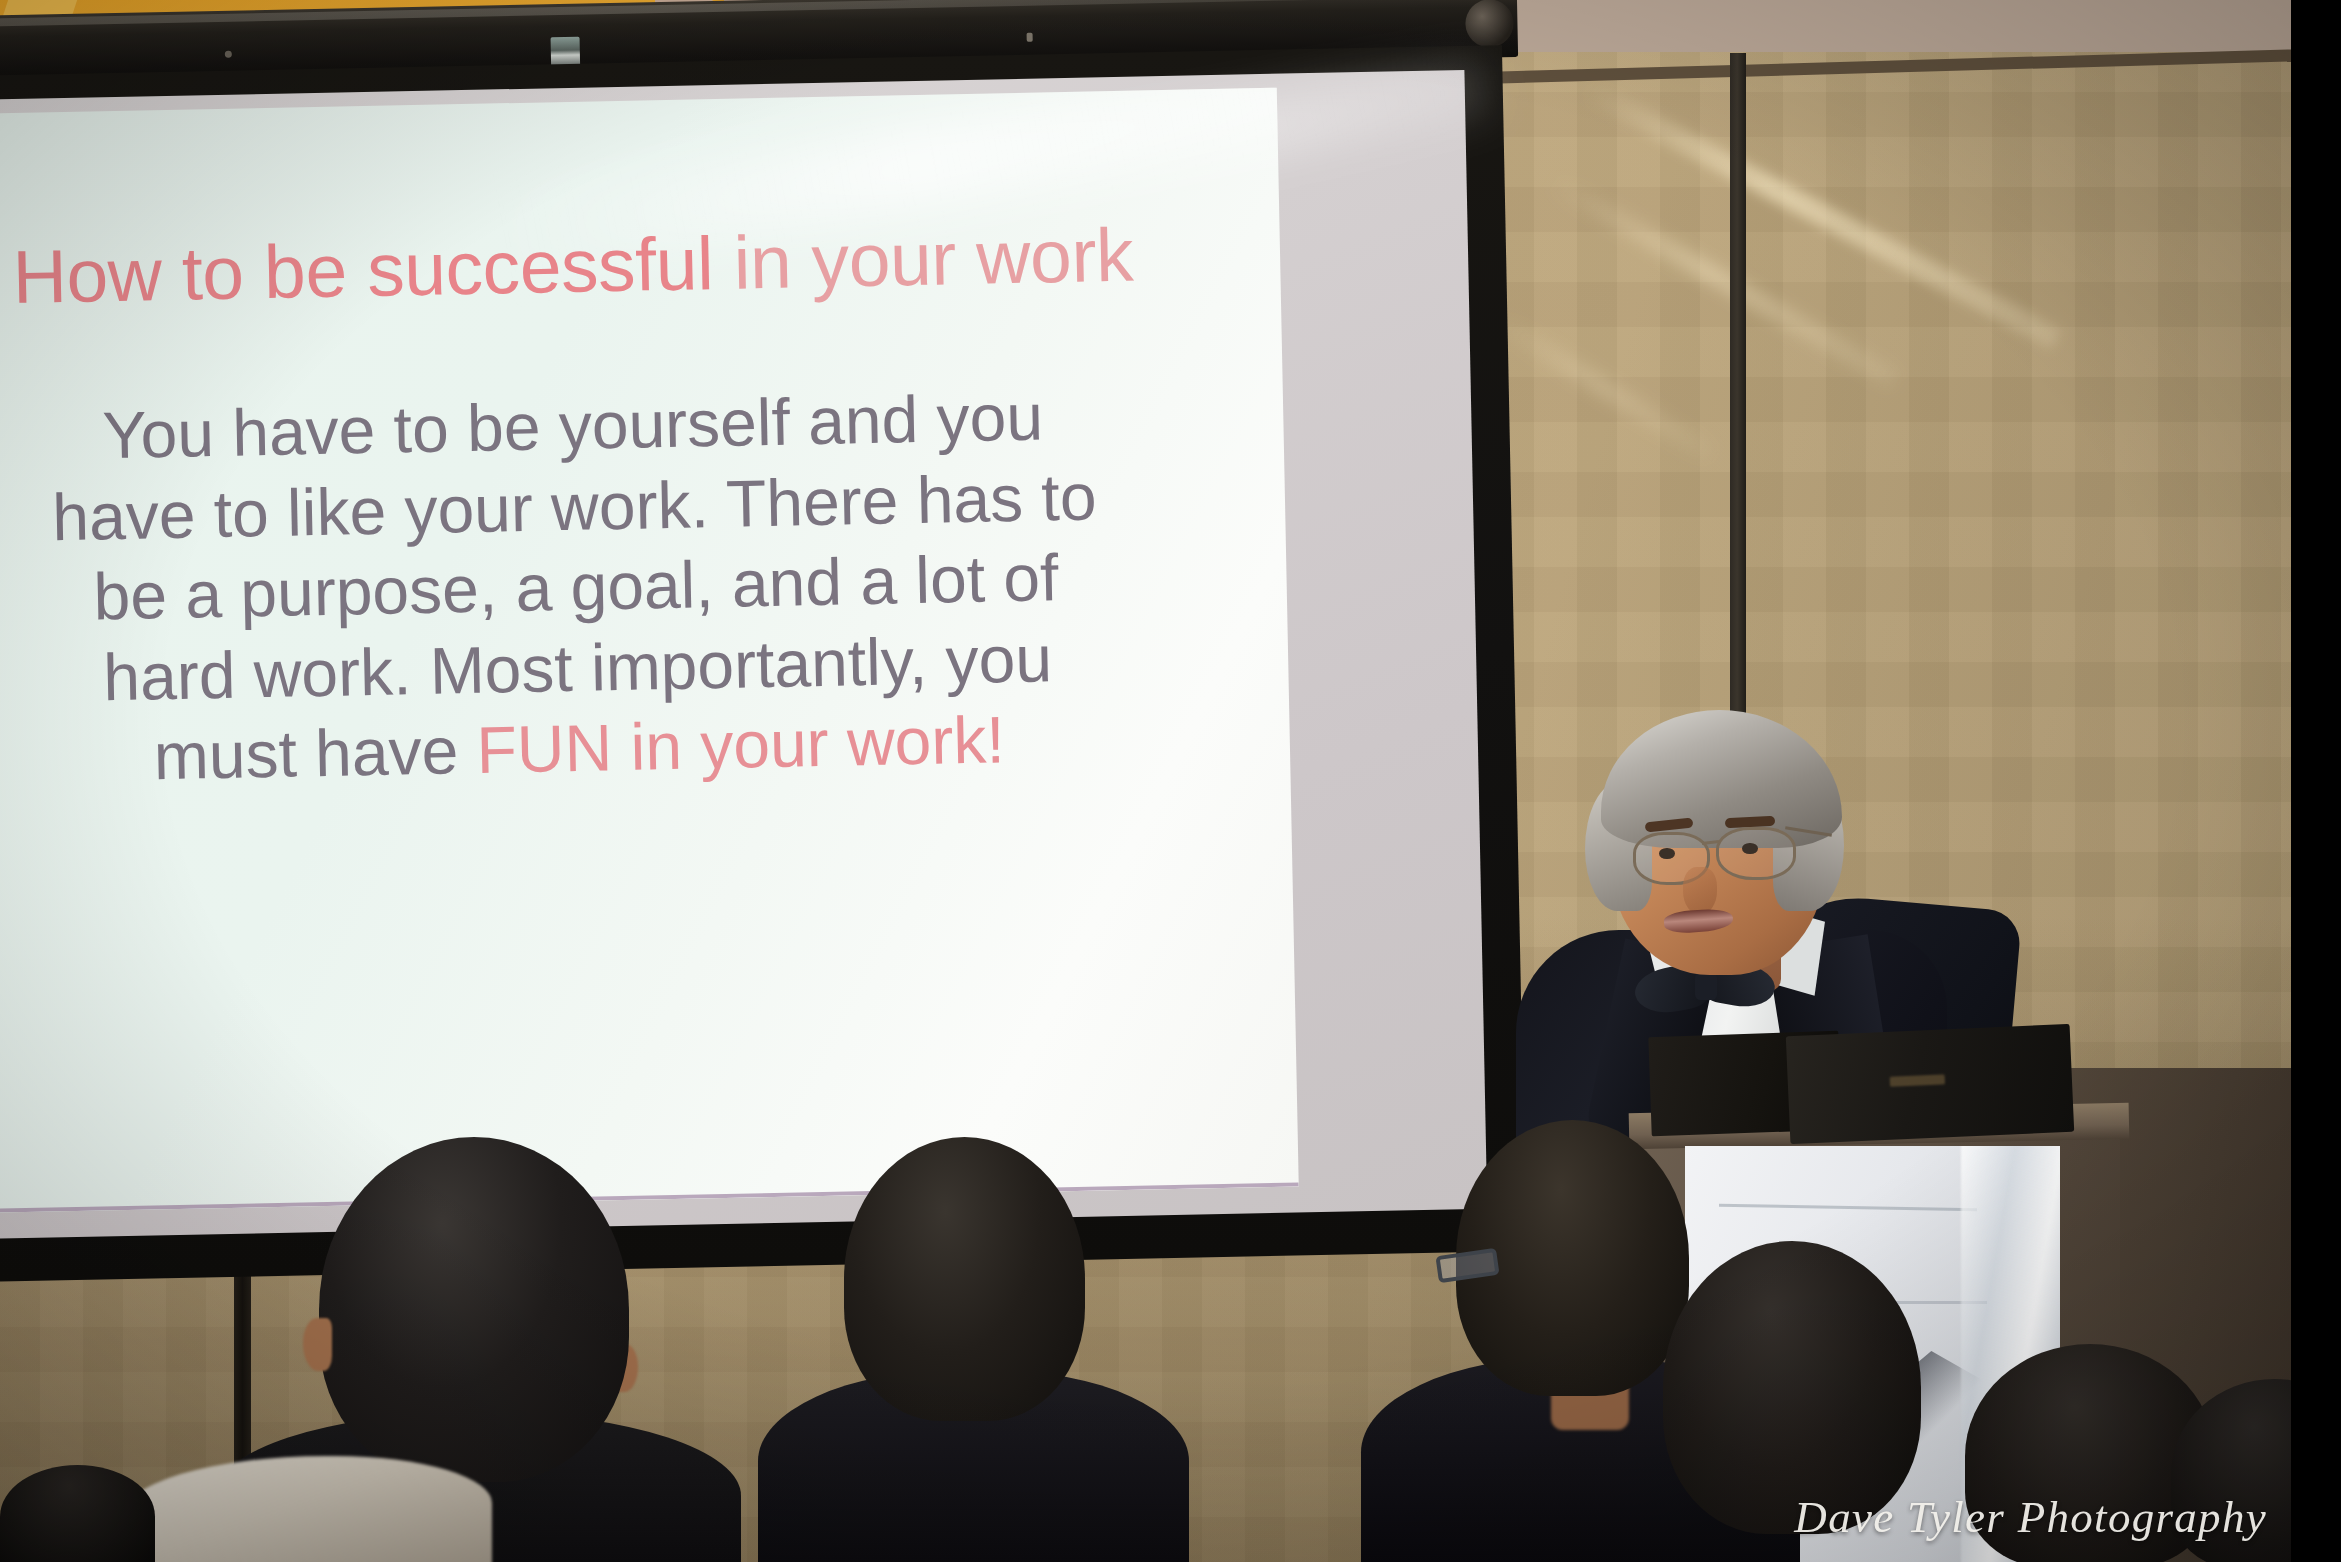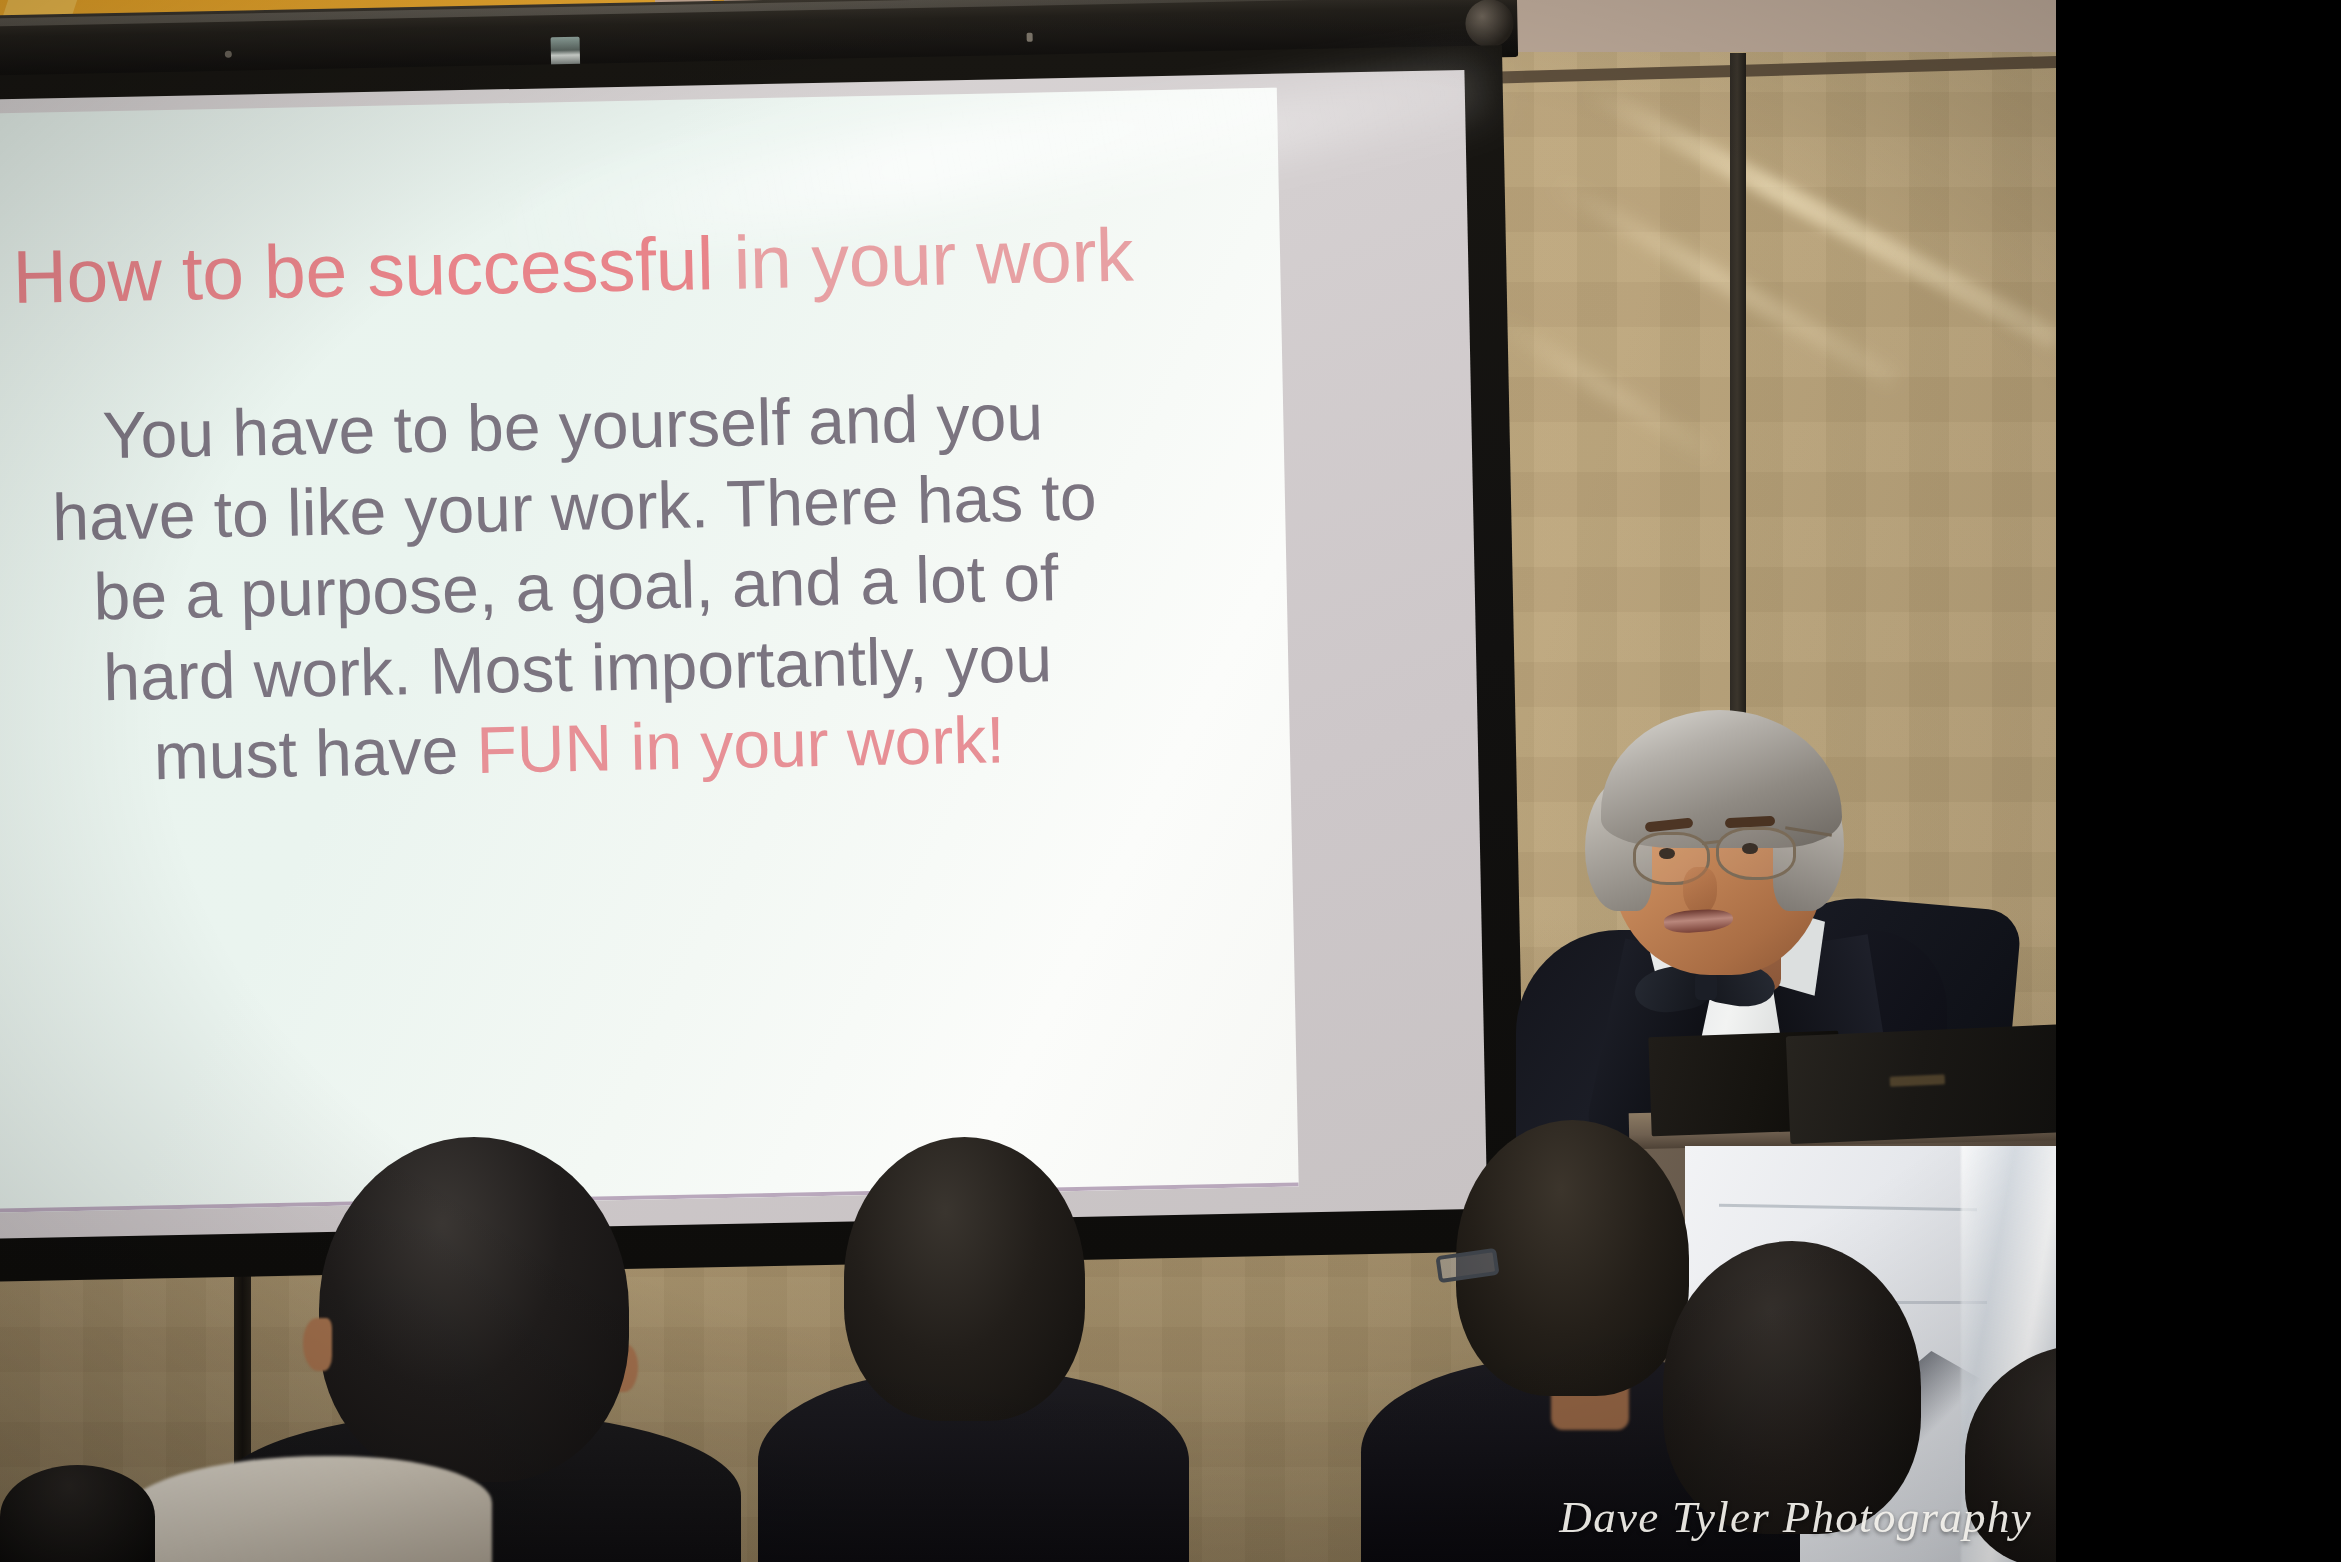--- a/index.html
+++ b/index.html
@@ -7,21 +7,21 @@
     margin: 0;
     padding: 0;
     background: #000;
   }
   body {
     font-family: "Liberation Sans", sans-serif;
   }
 
   .photo {
     position: relative;
-    width: 2056px;
+    width: 2291px;
     height: 1562px;
     overflow: hidden;
     background: #7a6a50;
   }
 
   
   .ceiling {
     position: absolute;
     left: 0; top: 0;
     width: 2342px; height: 103px;

